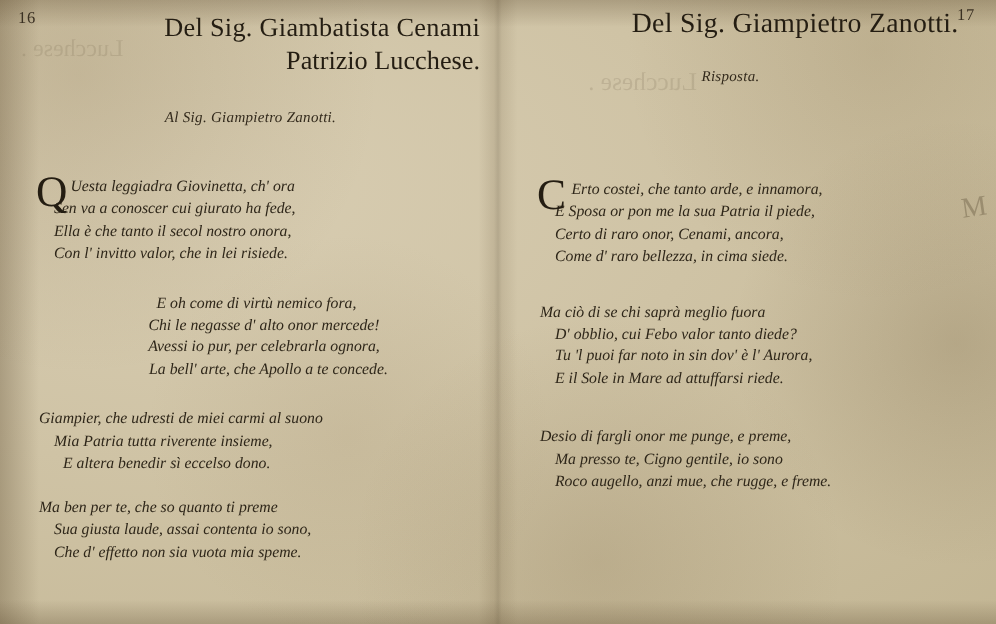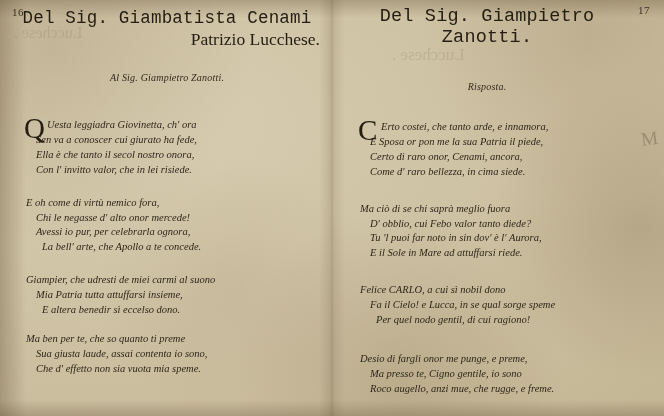--- a/index.html
+++ b/index.html
@@ -89,25 +89,25 @@
     position: absolute;
     font-size: 11px;
     font-family: "Liberation Serif", serif;
     color: #3a3022;
     letter-spacing: 0.5px;
   }
   .folio-left { left: 12px; top: 6px; }
   .folio-right { right: 14px; top: 4px; }
 
   .title {
-    text-align: center;
+    text-align: right;
     font-size: 17.5px;
     letter-spacing: 0.2px;
     color: #241d12;
-    font-family: Liberation Mono, monospace;
+    font-family: Liberation Serif, serif;
   }
   .title-line2 {
     text-align: right;
     font-size: 17.5px;
     margin-top: 1px;
     color: #241d12;
   }
   .subtitle {
     text-align: center;
     font-size: 10px;
@@ -176,48 +176,48 @@
     <div class="body-left">
 
       <div class="stanza dropcap-block">
         <span class="dropcap">Q</span>
         <span class="ln dropcap-first">Uesta leggiadra Giovinetta, ch' ora</span>
         <span class="ln i1">Sen va a conoscer cui giurato ha fede,</span>
         <span class="ln i1">Ella è che tanto il secol nostro onora,</span>
         <span class="ln i1">Con l' invitto valor, che in lei risiede.</span>
       </div>
 
-      <div class="stanza" style="margin-top:18px;">
+      <div class="stanza" style="margin-top:18px;text-align:center;">
         <span class="ln">E oh come di virtù nemico fora,</span>
         <span class="ln i1">Chi le negasse d' alto onor mercede!</span>
         <span class="ln i1">Avessi io pur, per celebrarla ognora,</span>
         <span class="ln i2">La bell' arte, che Apollo a te concede.</span>
       </div>
 
       <div class="stanza" style="margin-top:18px;">
         <span class="ln">Giampier, che udresti de miei carmi al suono</span>
-        <span class="ln i1">Mia Patria tutta attuffarsi insieme,</span>
+        <span class="ln i1">Mia Patria tutta riverente insieme,</span>
         <span class="ln i2">E altera benedir sì eccelso dono.</span>
       </div>
 
       <div class="stanza" style="margin-top:14px;">
         <span class="ln">Ma ben per te, che so quanto ti preme</span>
         <span class="ln i1">Sua giusta laude, assai contenta io sono,</span>
         <span class="ln i1">Che d' effetto non sia vuota mia speme.</span>
       </div>
 
     </div>
   </div>
 
   <div class="page-half right-half">
     <div class="folio folio-right">17</div>
 
     <div class="head-right">
       <div class="title" style="font-size:18.5px;">Del Sig. Giampietro Zanotti.</div>
-      <div class="subtitle" style="margin-top:33px;">Risposta.</div>
+      <div class="subtitle" style="margin-top:19px;">Risposta.</div>
     </div>
 
     <div class="margin-mark">M</div>
 
     <div class="body-right">
 
       <div class="stanza dropcap-block">
         <span class="dropcap">C</span>
         <span class="ln dropcap-first">Erto costei, che tanto arde, e innamora,</span>
         <span class="ln i1">E Sposa or pon me la sua Patria il piede,</span>
@@ -225,25 +225,20 @@
         <span class="ln i1">Come d' raro bellezza, in cima siede.</span>
       </div>
 
       <div class="stanza" style="margin-top:22px;">
         <span class="ln">Ma ciò di se chi saprà meglio fuora</span>
         <span class="ln i1">D' obblio, cui Febo valor tanto diede?</span>
         <span class="ln i1">Tu 'l puoi far noto in sin dov' è l' Aurora,</span>
         <span class="ln i1">E il Sole in Mare ad attuffarsi riede.</span>
       </div>
 
-      <div class="stanza" style="margin-top:22px;">
-        <span class="ln">Felice CARLO, a cui sì nobil dono</span>
-        <span class="ln i1">Fa il Cielo! e Lucca, in se qual sorge speme</span>
-        <span class="ln i2">Per quel nodo gentil, di cui ragiono!</span>
-      </div>
 
       <div class="stanza" style="margin-top:24px;">
         <span class="ln">Desio di fargli onor me punge, e preme,</span>
         <span class="ln i1">Ma presso te, Cigno gentile, io sono</span>
         <span class="ln i1">Roco augello, anzi mue, che rugge, e freme.</span>
       </div>
 
     </div>
   </div>
 

